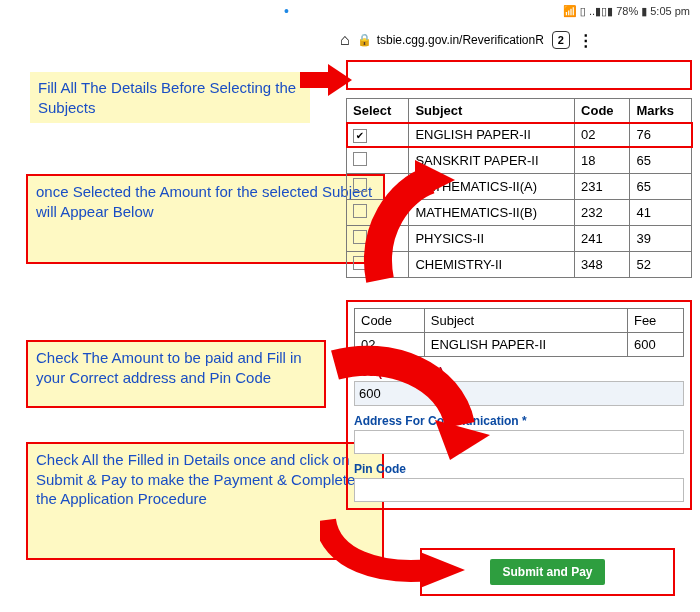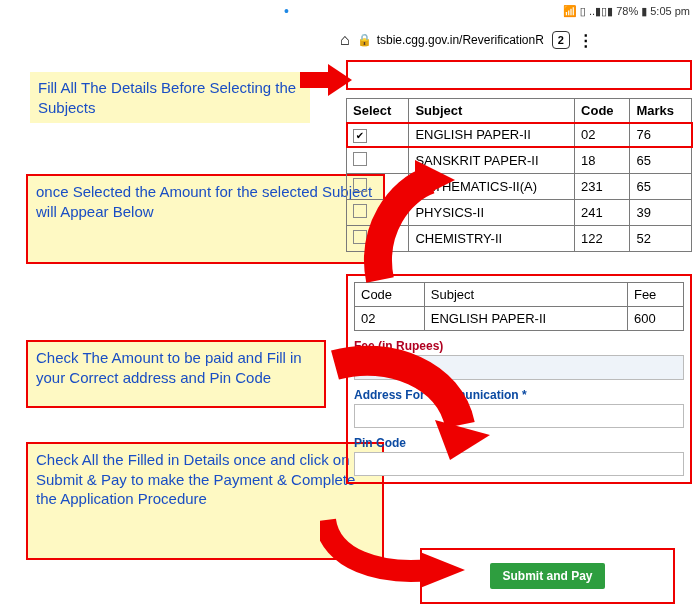--- a/index.html
+++ b/index.html
@@ -37,21 +37,21 @@
   .chk.checked::after { content: "✔"; }
 
   .fee-area { margin-top: 22px; border: 2px solid #e00; padding: 6px; position: relative; }
   table.fee { border-collapse: collapse; width: 100%; font-size: 13px; }
   table.fee th, table.fee td { border: 1px solid #7a7a7a; padding: 4px 6px; text-align: left; font-weight: normal; }
   .fee-label { color: #b00020; font-size: 12px; margin-top: 8px; font-weight: bold; }
   .fee-input { width: 100%; border: 1px solid #bbb; background: #eef3f9; padding: 4px; font-size: 13px; margin-top: 2px; }
   .addr-label { color: #0b4aa2; font-size: 12px; font-weight: bold; margin-top: 8px; }
   .text-input { width: 100%; border: 1px solid #bbb; background: #fff; padding: 2px; height: 24px; margin-top: 2px; }
 
-  .submit-row { position: absolute; top: 548px; left: 420px; width: 255px; height: 56px; border: 2px solid #e00; display: flex; align-items: center; justify-content: center; }
+  .submit-row { position: absolute; top: 548px; left: 420px; width: 255px; height: 48px; border: 2px solid #e00; display: flex; align-items: center; justify-content: center; }
   .submit-btn { background: #2e9e3f; color: #fff; border: none; padding: 6px 12px; font-size: 12px; font-weight: bold; border-radius: 2px; cursor: pointer; }
 
   
   .arrow-svg { position: absolute; pointer-events: none; }
 
 </style>
 </head>
 <body>
 
 <div class="status-bar">
@@ -104,28 +104,34 @@
       <td>65</td>
     </tr>
     <tr>
       <td><span class="chk"></span></td>
       <td>MATHEMATICS-II(A)</td>
       <td>231</td>
       <td>65</td>
     </tr>
     <tr>
       <td><span class="chk"></span></td>
+      <td>MATHEMATICS-II(B)</td>
+      <td>232</td>
+      <td>41</td>
+    </tr>
+    <tr>
+      <td><span class="chk"></span></td>
       <td>PHYSICS-II</td>
       <td>241</td>
       <td>39</td>
     </tr>
     <tr>
       <td><span class="chk"></span></td>
       <td>CHEMISTRY-II</td>
-      <td>122</td>
+      <td>348</td>
       <td>52</td>
     </tr>
   </tbody>
     </table>
 
   <div class="fee-area">
     <table class="fee">
       <tbody>
           <tr>
         <th>Code</th>

